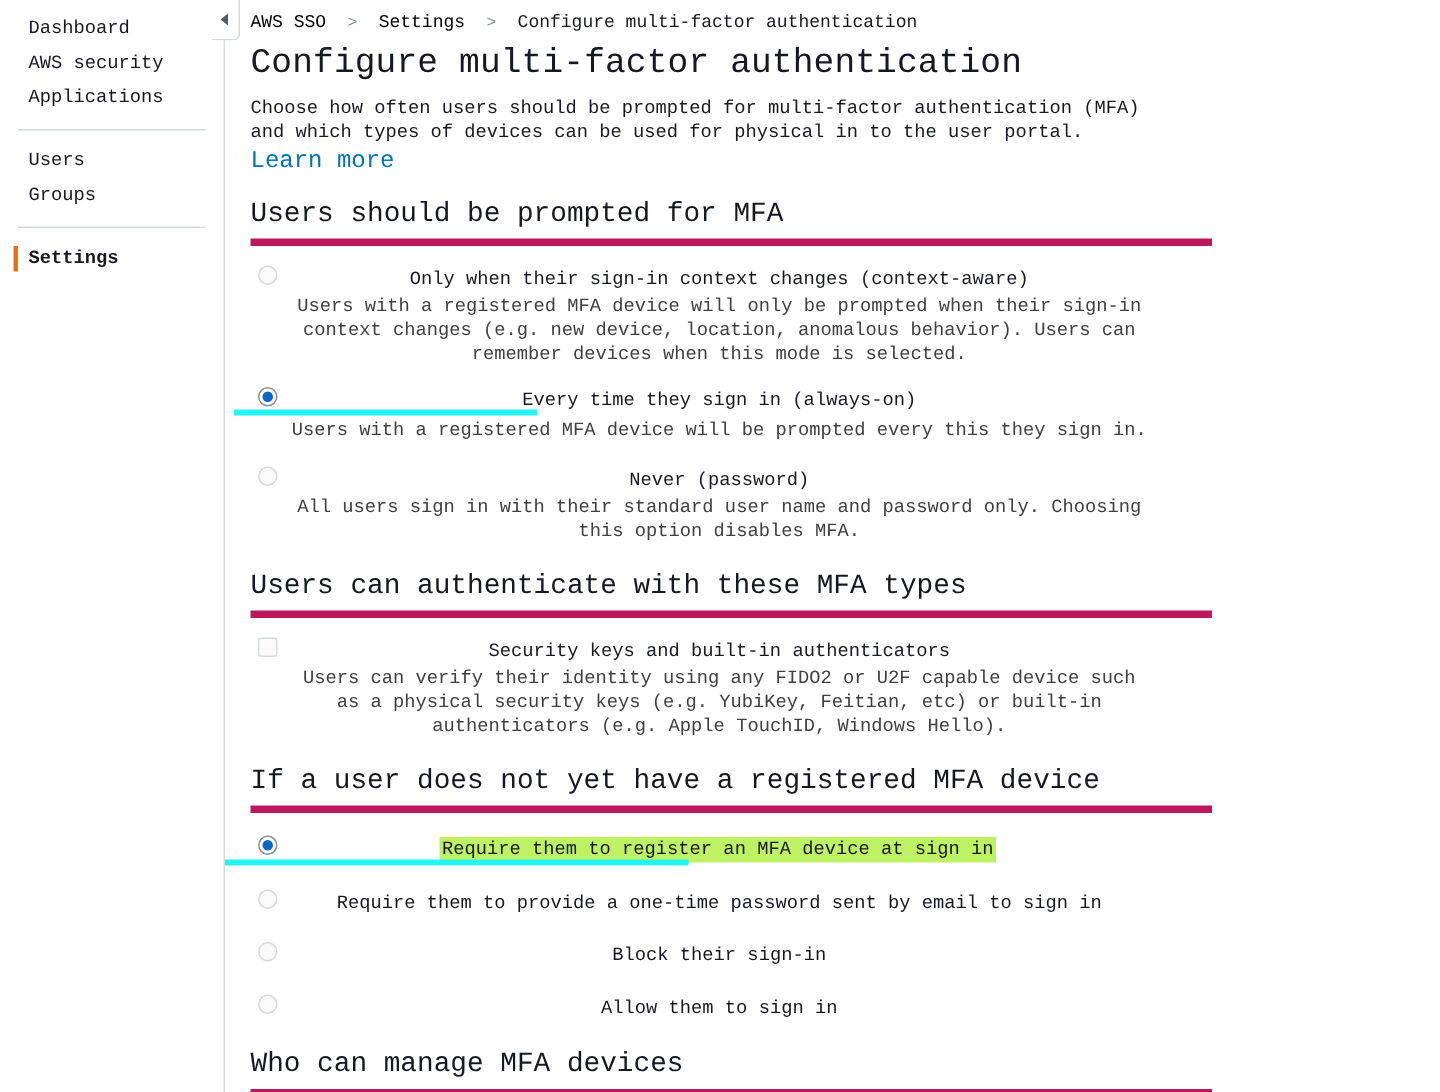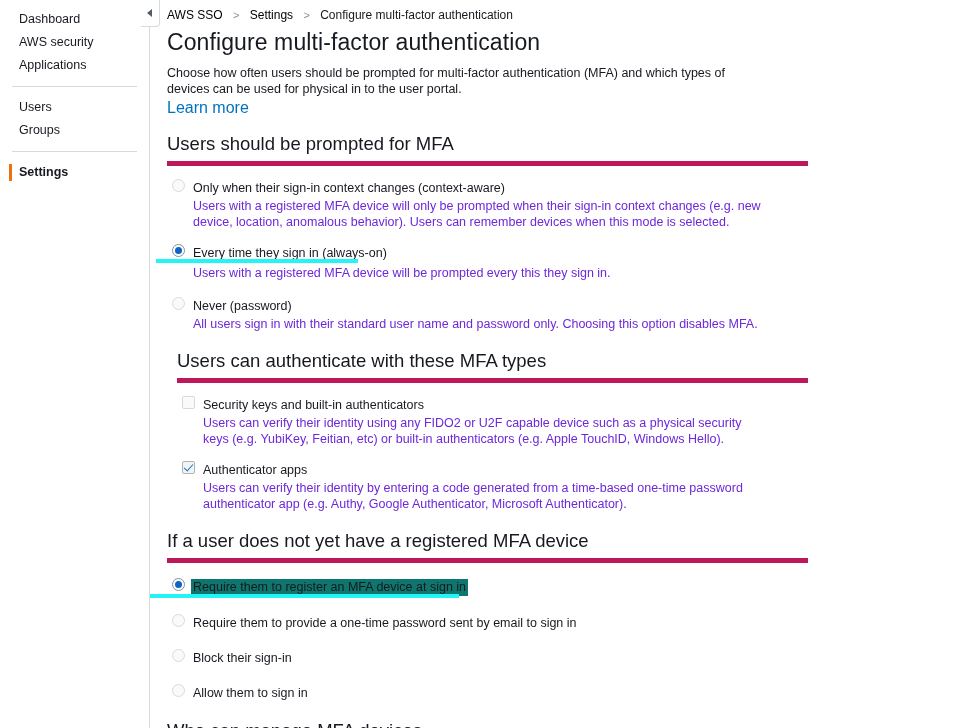--- a/index.html
+++ b/index.html
@@ -9,20 +9,21 @@
     background: #ffffff;
     font-family: "Liberation Sans", sans-serif;
     -webkit-font-smoothing: antialiased;
   }
 
   #app {
     position: relative;
     width: 808px; height: 728px;
     display: flex;
     overflow: hidden;
+    font-family: Liberation Mono, monospace;
   }
 
   
   #sidebar {
     width: 150px;
     min-width: 150px;
     height: 728px;
     background: #ffffff;
     border-right: 1px solid #d5dbdb;
     padding-top: 8px;
@@ -133,37 +134,37 @@
   .section-title {
     font-size: 18.5px;
     font-weight: normal;
     color: #16191f;
     margin: 0 0 7px 0;
     padding-bottom: 6px;
     border-bottom: 5px solid #be185d;
     width: 752px;
   }
 
-  .option-list { margin-top: 12px; }
+  .option-list { margin-top: 12px; text-align: center; }
   .option {
     position: relative;
     padding-left: 26px;
     margin-bottom: 13px;
   }
   .option:last-child { margin-bottom: 0; }
 
   .opt-label {
     font-size: 12.5px;
     color: #16191f;
     line-height: 15px;
     display: inline-block;
   }
   .opt-desc {
     font-size: 12.5px;
-    color: #6d28d9;
+    color: #404040;
     line-height: 16px;
     margin-top: 2px;
     max-width: 752px;
   }
 
   
   .radio {
     position: absolute;
     left: 5px; top: 1px;
     width: 13px; height: 13px;
@@ -204,21 +205,21 @@
     position: absolute;
     left: 3px; top: 0px;
     width: 4px; height: 8px;
     border: solid #1a73c8;
     border-width: 0 1.6px 1.6px 0;
     transform: rotate(42deg);
   }
 
   
   .hl-green {
-    background: #0f766e;
+    background: #bef264;
     padding: 1px 2px;
     margin-left: -2px;
   }
   .hl-bar {
     position: absolute;
     height: 4px;
     background: #25f4f4;
   }
 </style>
 </head>
@@ -302,36 +303,31 @@
           <div class="option">
             <span class="radio"></span>
             <span class="opt-label">Never (password)</span>
             <div class="opt-desc">All users sign in with their standard user name and password only. Choosing this option disables MFA.</div>
           </div>
 
         </div>
       </section>
 
       
-      <section class="section" style="margin-top:18px;margin-left:10px;">
+      <section class="section" style="margin-top:18px;">
         <h2 class="section-title">Users can authenticate with these MFA types</h2>
 
         <div class="option-list">
 
           <div class="option">
             <span class="checkbox"></span>
             <span class="opt-label">Security keys and built-in authenticators</span>
             <div class="opt-desc">Users can verify their identity using any FIDO2 or U2F capable device such as a physical security keys (e.g. YubiKey, Feitian, etc) or built-in authenticators (e.g. Apple TouchID, Windows Hello).</div>
           </div>
 
-          <div class="option">
-            <span class="checkbox checked"></span>
-            <span class="opt-label">Authenticator apps</span>
-            <div class="opt-desc">Users can verify their identity by entering a code generated from a time-based one-time password authenticator app (e.g. Authy, Google Authenticator, Microsoft Authenticator).</div>
-          </div>
 
         </div>
       </section>
 
       
       <section class="section" style="margin-top:18px;">
         <h2 class="section-title">If a user does not yet have a registered MFA device</h2>
 
         <div class="option-list" style="margin-top:14px;">
 

